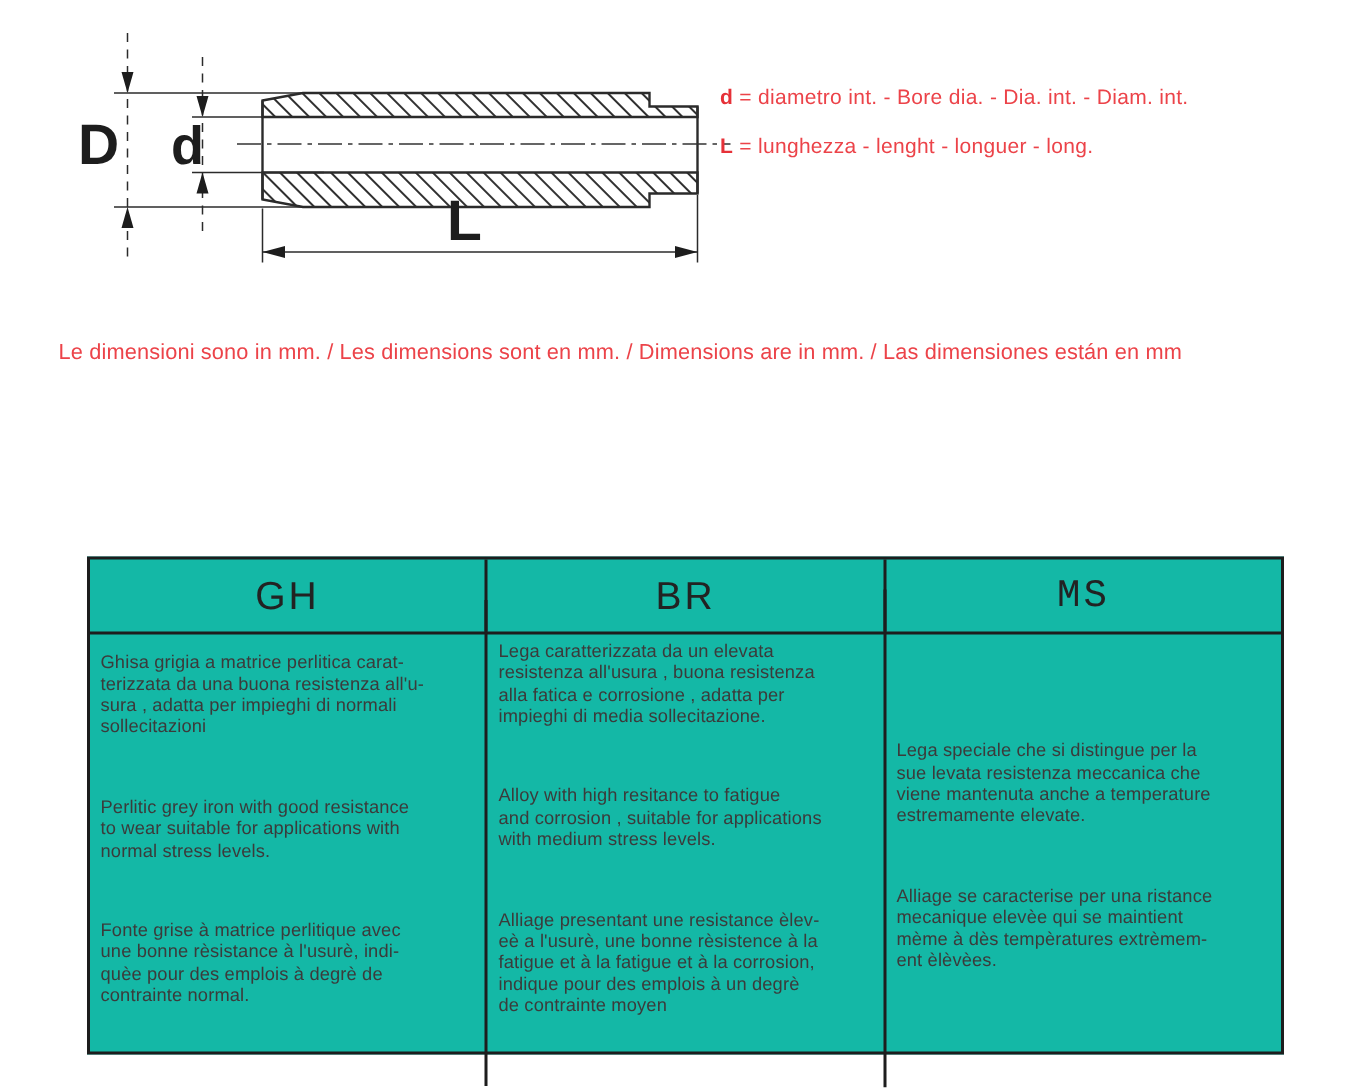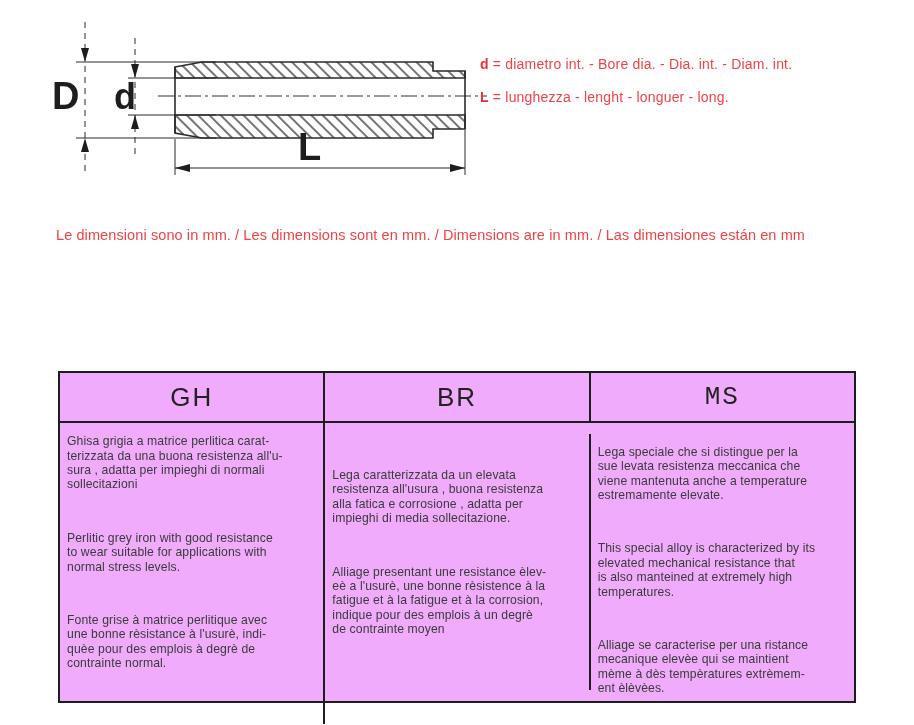--- a/index.html
+++ b/index.html
@@ -8,28 +8,28 @@
     font-family:"Liberation Sans", sans-serif; overflow:hidden;
   }
   
   .drawing { position:absolute; left:40px; top:8px; }
   
   .legend { position:absolute; left:480px; top:56px; }
   .legend-row { height:16px; line-height:16px; margin-bottom:17px; font-size:14px; color:#ec4349; letter-spacing:.2px; }
   .legend-row .sym { font-weight:bold; color:#e63138; }
   
   .note {
-    position:absolute; left:56px; top:227px; width:810px;
+    position:absolute; left:39px; top:227px; width:810px;
     font-size:14.5px; color:#ec4349; letter-spacing:.1px; white-space:nowrap;
   }
   
   .tbl {
     position:absolute; left:58px; top:371px; width:798px; height:332px;
     border:2px solid #1d1d1d; box-sizing:border-box;
-    display:flex; flex-direction:column; background:#f0abfc;
+    display:flex; flex-direction:column; background:#14b8a6;
   }
   .thead { display:flex; height:48px; flex:none; border-bottom:2px solid #1d1d1d; }
   .hcell {
     flex:1; display:flex; align-items:center; justify-content:center;
     font-size:26px; letter-spacing:2px; color:#222222; font-weight:500;
     border-right:2px solid #1d1d1d; box-sizing:border-box;
   }
   .hcell:last-child { border-right:none;font-family:Liberation Mono, monospace; }
   .tbody { display:flex; flex:1; min-height:0;align-items:center; }
   .bcell {
@@ -115,36 +115,35 @@
 une bonne rèsistance à l'usurè, indi-
 quèe pour des emplois à degrè de
 contrainte normal.</p>
         
       </div>
       <div class="bcell">
         <p>Lega caratterizzata da un elevata
 resistenza all'usura , buona resistenza
 alla fatica e corrosione , adatta per
 impieghi di media sollecitazione.</p>
+        <p>Alloy with high resitance to fatigue
+and corrosion , suitable for applications
+with medium stress levels.</p>
         <p>Alliage presentant une resistance èlev-
 eè a l'usurè, une bonne rèsistence à la
 fatigue et à la fatigue et à la corrosion,
 indique pour des emplois à un degrè
 de contrainte moyen</p>
         
       </div>
       <div class="bcell">
         <p>Lega speciale che si distingue per la
 sue levata resistenza meccanica che
 viene mantenuta anche a temperature
 estremamente elevate.</p>
-        <p>This special alloy is characterized by its
-elevated mechanical resistance that
-is also manteined at extremely high
-temperatures.</p>
         <p>Alliage se caracterise per una ristance
 mecanique elevèe qui se maintient
 mème à dès tempèratures extrèmem-
 ent èlèvèes.</p>
         
       </div>
     </div>
   </div>
 
 </div>

